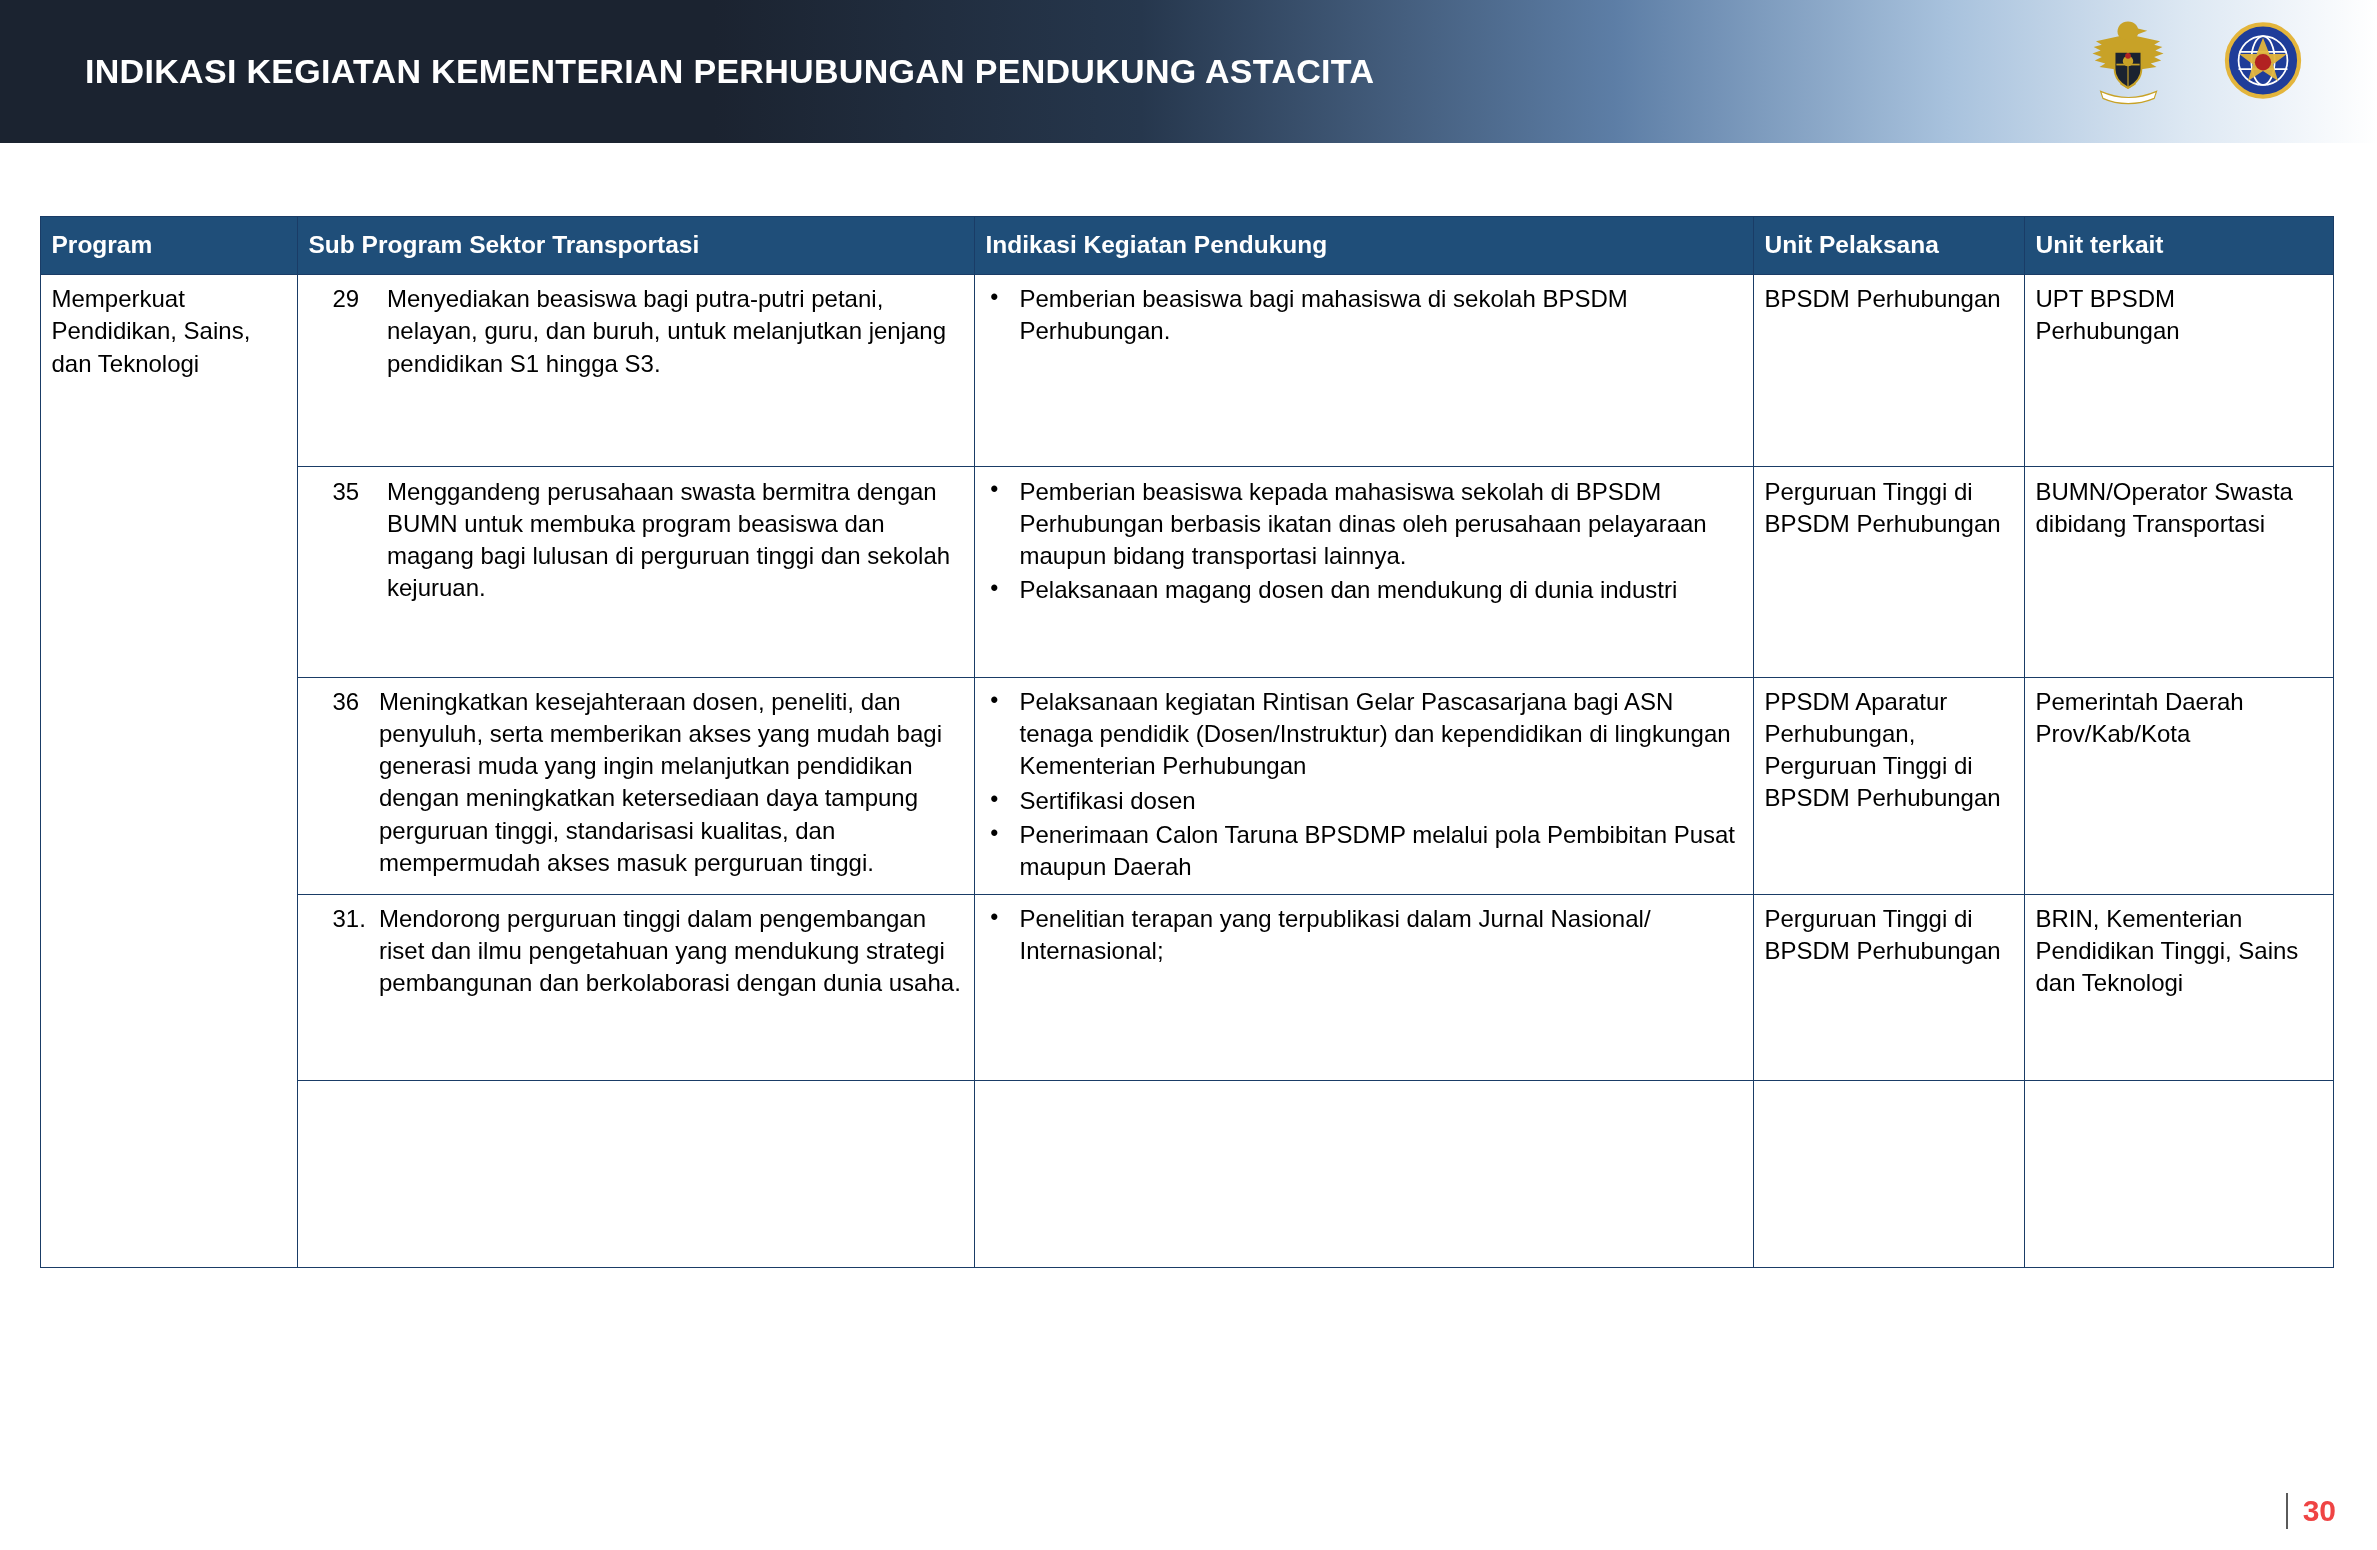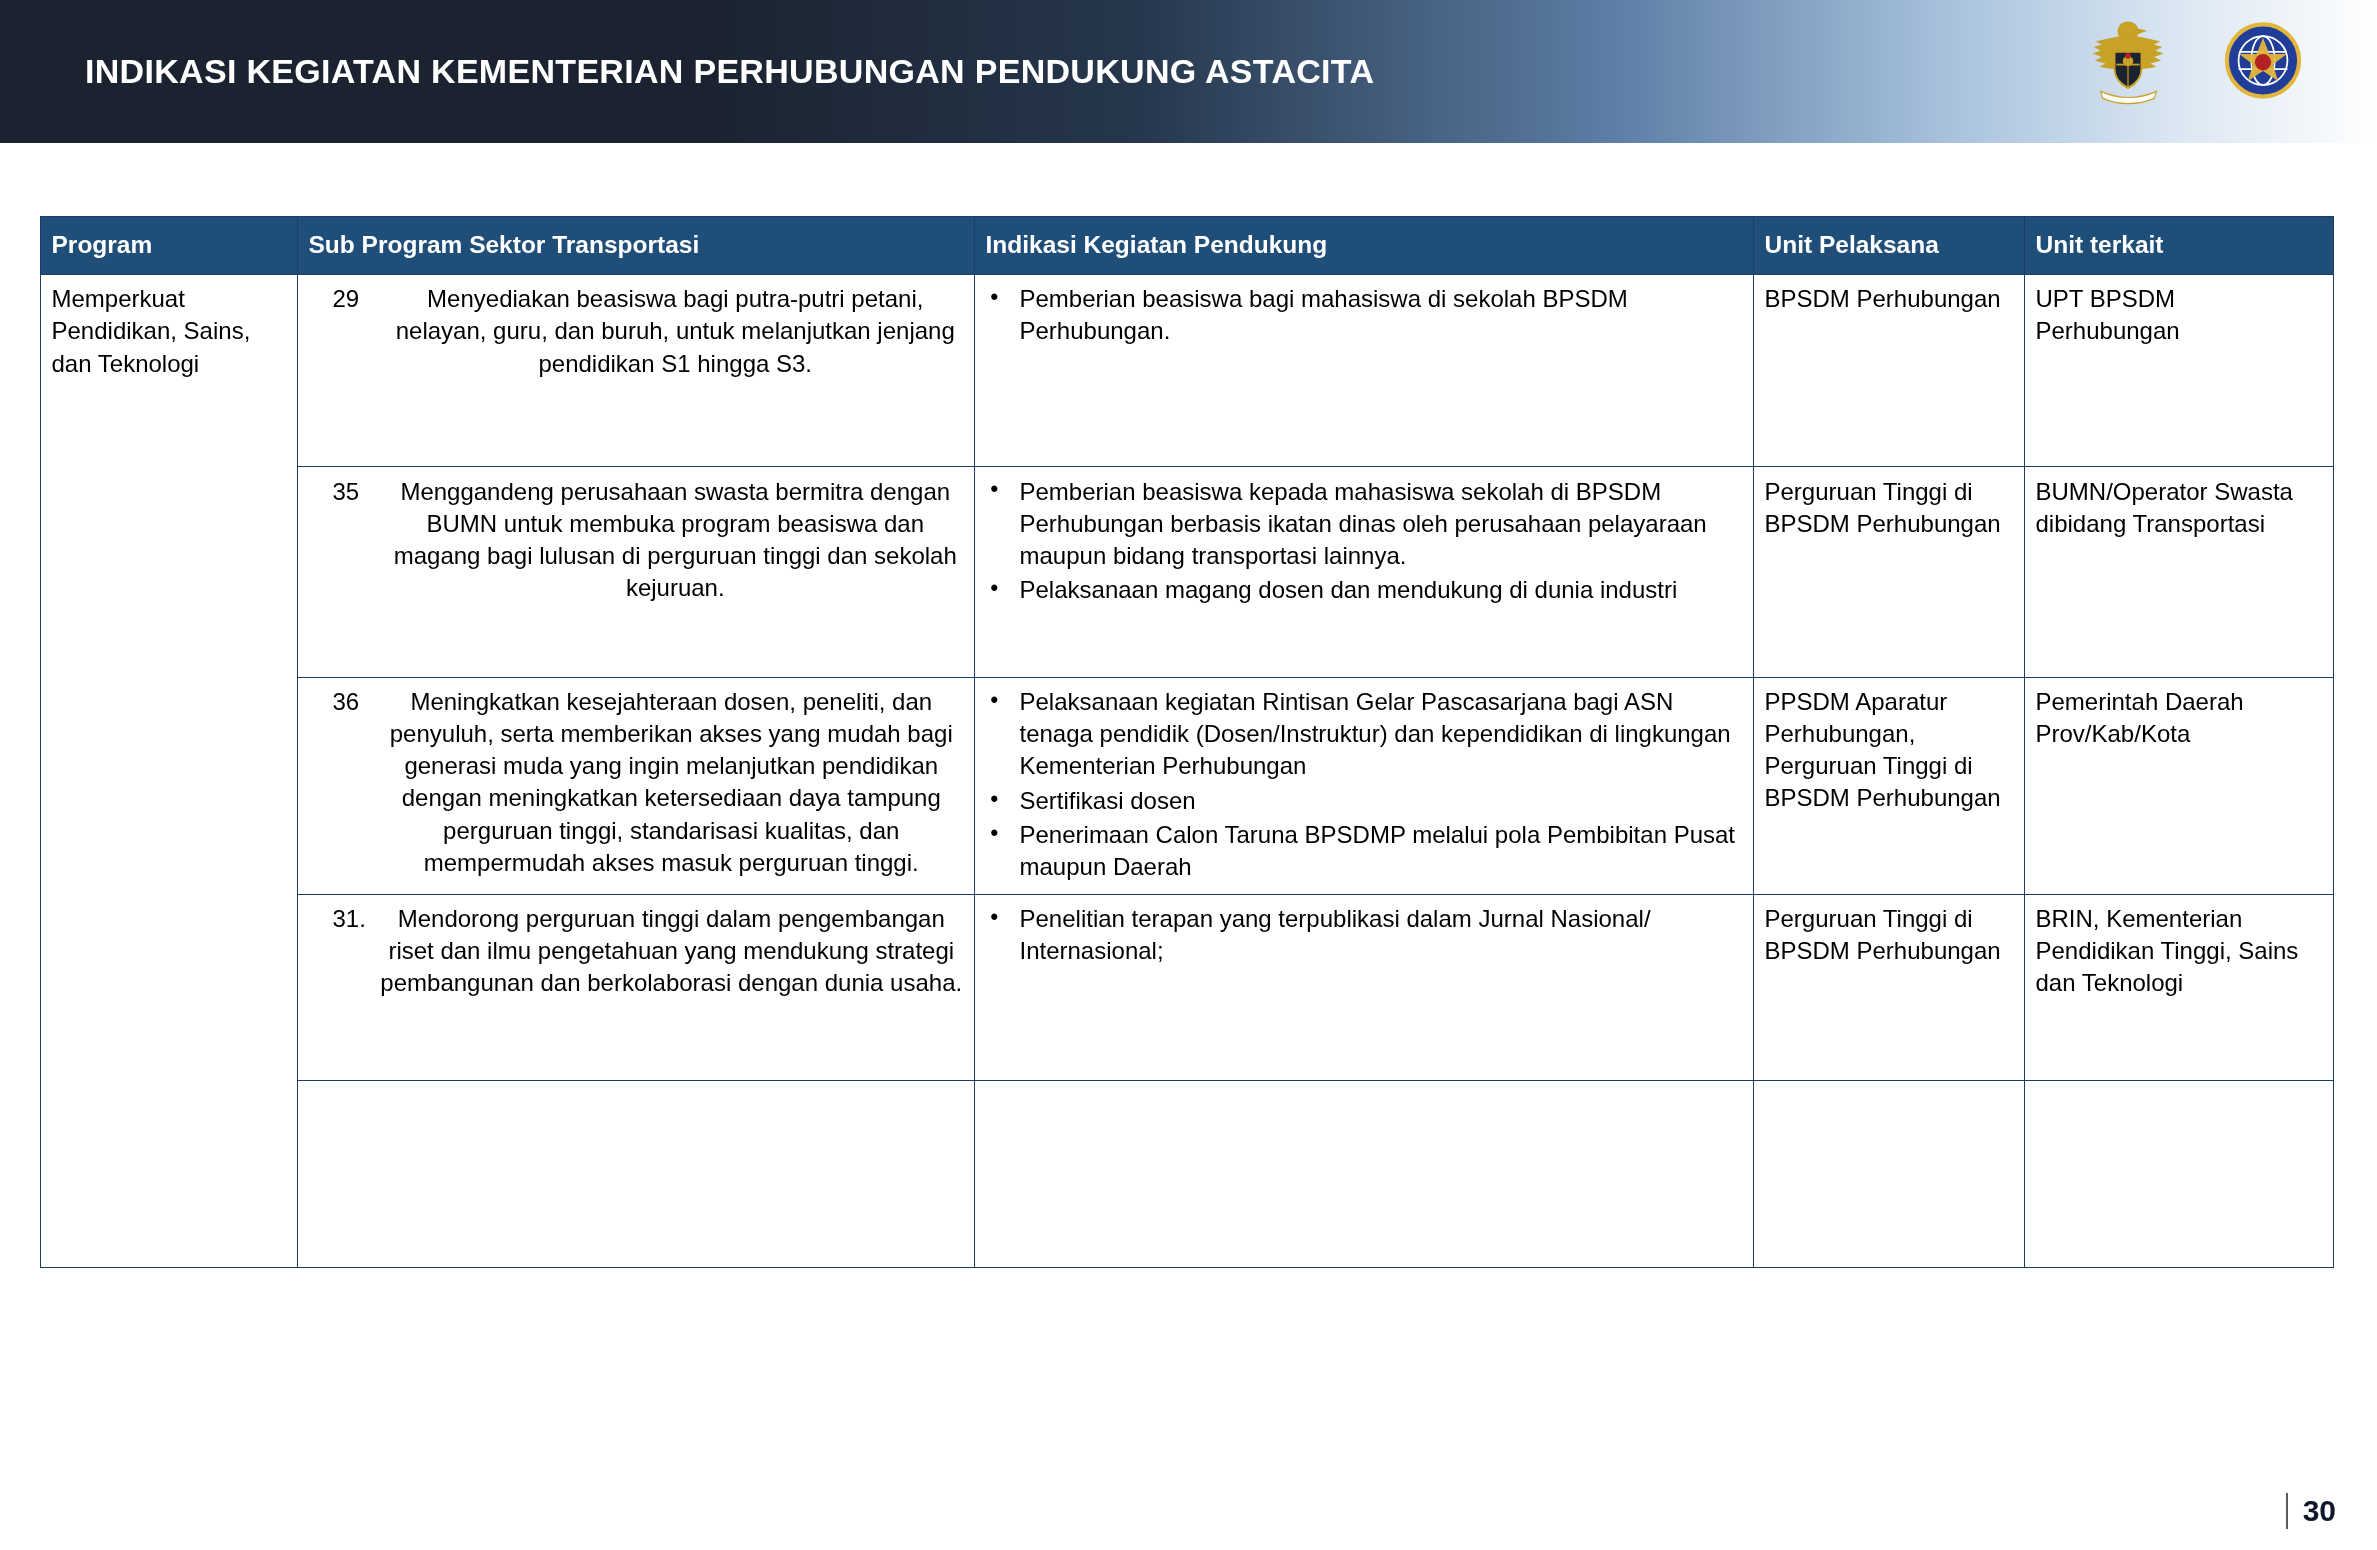--- a/index.html
+++ b/index.html
@@ -113,21 +113,20 @@
     gap: 10.5px;
   }
   .numitem .num {
     flex: 0 0 auto;
     min-width: 36px;
     margin-left: 24px;
   }
   .numitem .num.wide { min-width: 44px; }
   .numitem .txt {
     flex: 1 1 auto;
-    text-align: center;
   }
 
   
   ul.bul {
     list-style: none;
     margin: 0;
     padding: 0;
   }
   ul.bul li {
     position: relative;
@@ -158,21 +157,21 @@
     gap: 15px;
   }
   .footer .divider {
     width: 1.8px;
     height: 36px;
     background: #5a5a5a;
   }
   .footer .pagenum {
     font-size: 30px;
     font-weight: bold;
-    color: #0f172a;
+    color: #ef4444;
   }
 </style>
 </head>
 <body>
 
 <div class="header">
   <div class="header-title">INDIKASI KEGIATAN KEMENTERIAN PERHUBUNGAN PENDUKUNG ASTACITA</div>
   <div class="header-logos">
     <div class="garuda">
       <svg viewBox="0 0 150 170" width="88" height="99" aria-hidden="true">

